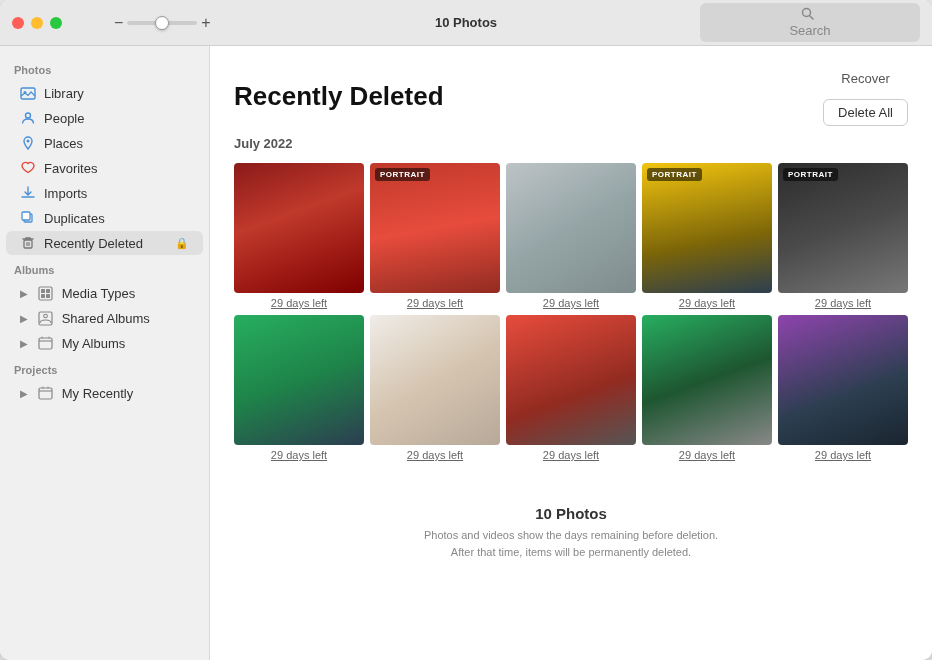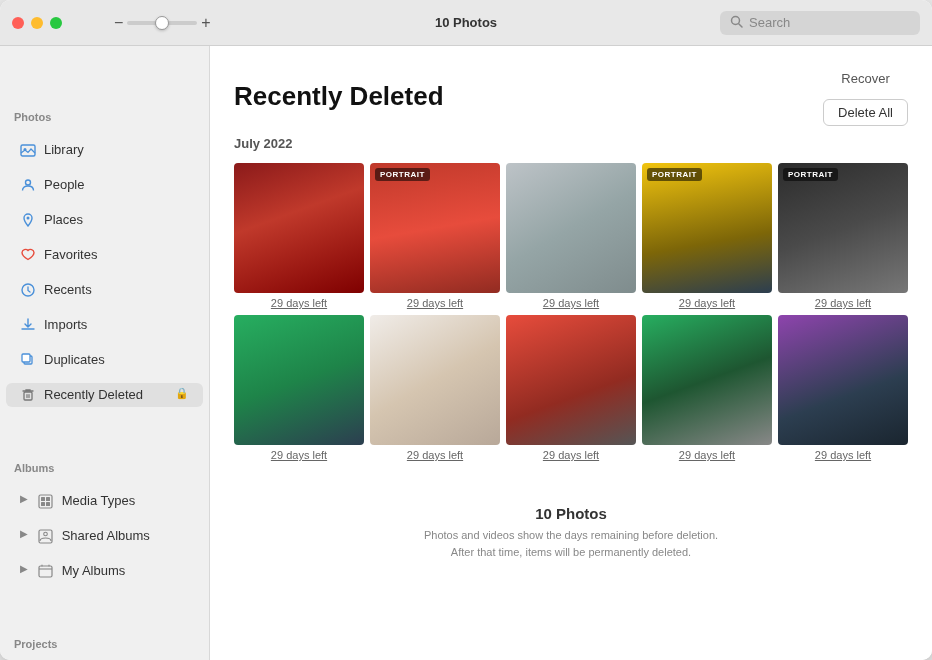--- a/index.html
+++ b/index.html
@@ -80,22 +80,23 @@
       top: -5px;
       left: 40%;
       box-shadow: 0 1px 3px rgba(0,0,0,0.2);
     }
     .search-bar {
       display: flex;
       align-items: center;
       background: rgba(0,0,0,0.08);
       border-radius: 6px;
       padding: 4px 10px;
-      width: 200px;
+      width: 220px;
       margin-left: auto;
+      flex-direction: column;
     }
     .search-bar .search-icon-svg {
       color: #888;
       margin-right: 6px;
       font-size: 13px;
     }
     .search-input-text {
       font-size: 13px;
       color: #888;
     }
@@ -113,30 +114,30 @@
       overflow-y: auto;
       flex-shrink: 0;
       padding: 10px 0;
     }
     .sidebar-section-label {
       font-size: 11px;
       font-weight: 600;
       color: #888;
       padding: 8px 14px 4px 14px;
       text-transform: none;
-      margin-top: 47px;
     }
     .sidebar-item {
       display: flex;
+      align-items: center;
       padding: 4px 14px;
       font-size: 13px;
       color: #333;
       cursor: pointer;
       border-radius: 6px;
-      margin: 11px 6px;
+      margin: 1px 6px;
       gap: 8px;
     }
     .sidebar-item.active {
       background: #e0e0e0;
     }
     .sidebar-item .item-icon {
       width: 16px;
       height: 16px;
       display: flex;
       align-items: center;
@@ -354,29 +355,20 @@
 
       <div class="sidebar-item">
         <span class="item-icon icon-favorites">
           <svg width="16" height="16" viewBox="0 0 16 16" fill="none">
             <path d="M8 12.5S2 9 2 5.5A3.5 3.5 0 018 3.5 3.5 3.5 0 0114 5.5C14 9 8 12.5 8 12.5z" stroke="#e74c3c" stroke-width="1.4" fill="none"></path>
           </svg>
         </span>
         <span>Favorites</span>
       </div>
 
-      <div class="sidebar-item">
-        <span class="item-icon icon-recents">
-          <svg width="16" height="16" viewBox="0 0 16 16" fill="none">
-            <circle cx="8" cy="8" r="6" stroke="#4a90d9" stroke-width="1.4"></circle>
-            <path d="M8 5v3.5l2 1.5" stroke="#4a90d9" stroke-width="1.3" stroke-linecap="round"></path>
-          </svg>
-        </span>
-        <span>Recents</span>
-      </div>
 
       <div class="sidebar-item">
         <span class="item-icon icon-imports">
           <svg width="16" height="16" viewBox="0 0 16 16" fill="none">
             <path d="M8 2v8M5 7l3 3 3-3" stroke="#4a90d9" stroke-width="1.4" stroke-linecap="round"></path>
             <path d="M2 12h12" stroke="#4a90d9" stroke-width="1.4" stroke-linecap="round"></path>
           </svg>
         </span>
         <span>Imports</span>
       </div>

